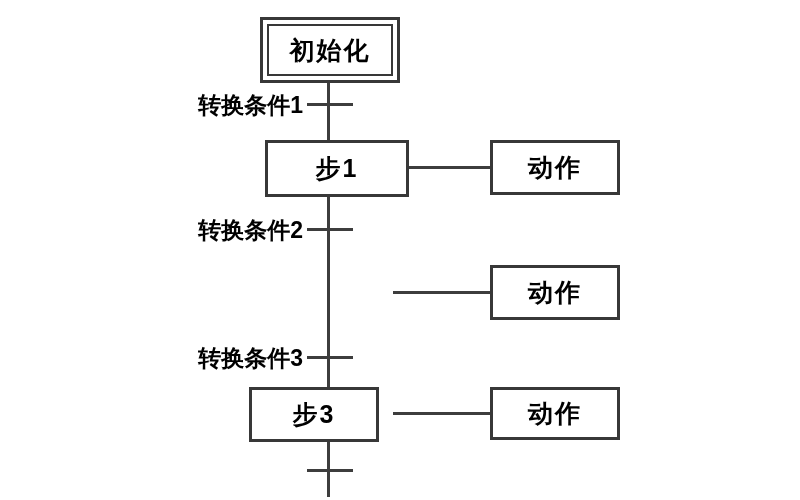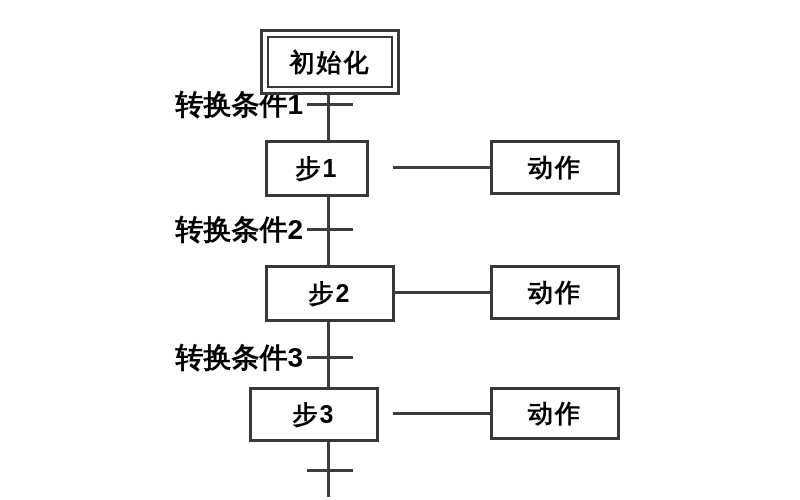--- a/index.html
+++ b/index.html
@@ -36,41 +36,40 @@
     justify-content: center;
     font-size: 25px;
     font-weight: bold;
     letter-spacing: 2px;
   }
   .init-outer {
     position: absolute;
     border: 3px solid #383838;
     background: #ffffff;
     padding: 4px;
-    margin-top: 12px;
   }
   .init-inner {
     width: 100%;
     height: 100%;
     border: 2px solid #383838;
     display: flex;
     align-items: center;
     justify-content: center;
     font-size: 25px;
     font-weight: bold;
     letter-spacing: 2px;
   }
   .t-label {
     position: absolute;
     left: 160px;
     width: 143px;
     height: 28px;
     line-height: 28px;
     text-align: right;
-    font-size: 28px;
+    font-size: 23px;
     font-weight: bold;
     white-space: nowrap;
   }
   .tick {
     left: 307px;
     width: 46px;
   }
   .connector {
     left: 393px;
     width: 99px;
@@ -93,21 +92,20 @@
   <div class="t-label" style="top:344px;">转换条件3</div>
 
   <div class="hline connector" style="top:166px;"></div>
   <div class="hline connector" style="top:291px;"></div>
   <div class="hline connector" style="top:412px;"></div>
 
   <div class="init-outer" style="left:260px; top:17px; width:140px; height:66px;">
     <div class="init-inner">初始化</div>
   </div>
 
-  <div class="box" style="left:265px; top:140px; width:104px; height:57px;">步1</div>
-  <div class="box" style="left:265px; top:265px; width:130px; height:57px;">步2</div>
+  <div class="box" style="left:265px; top:140px; width:144px; height:57px;">步1</div>
   <div class="box" style="left:249px; top:387px; width:130px; height:55px;">步3</div>
 
   <div class="box" style="left:490px; top:140px; width:130px; height:55px;">动作</div>
   <div class="box" style="left:490px; top:265px; width:130px; height:55px;">动作</div>
   <div class="box" style="left:490px; top:387px; width:130px; height:53px;">动作</div>
 
 </div>
 
 </body></html>

